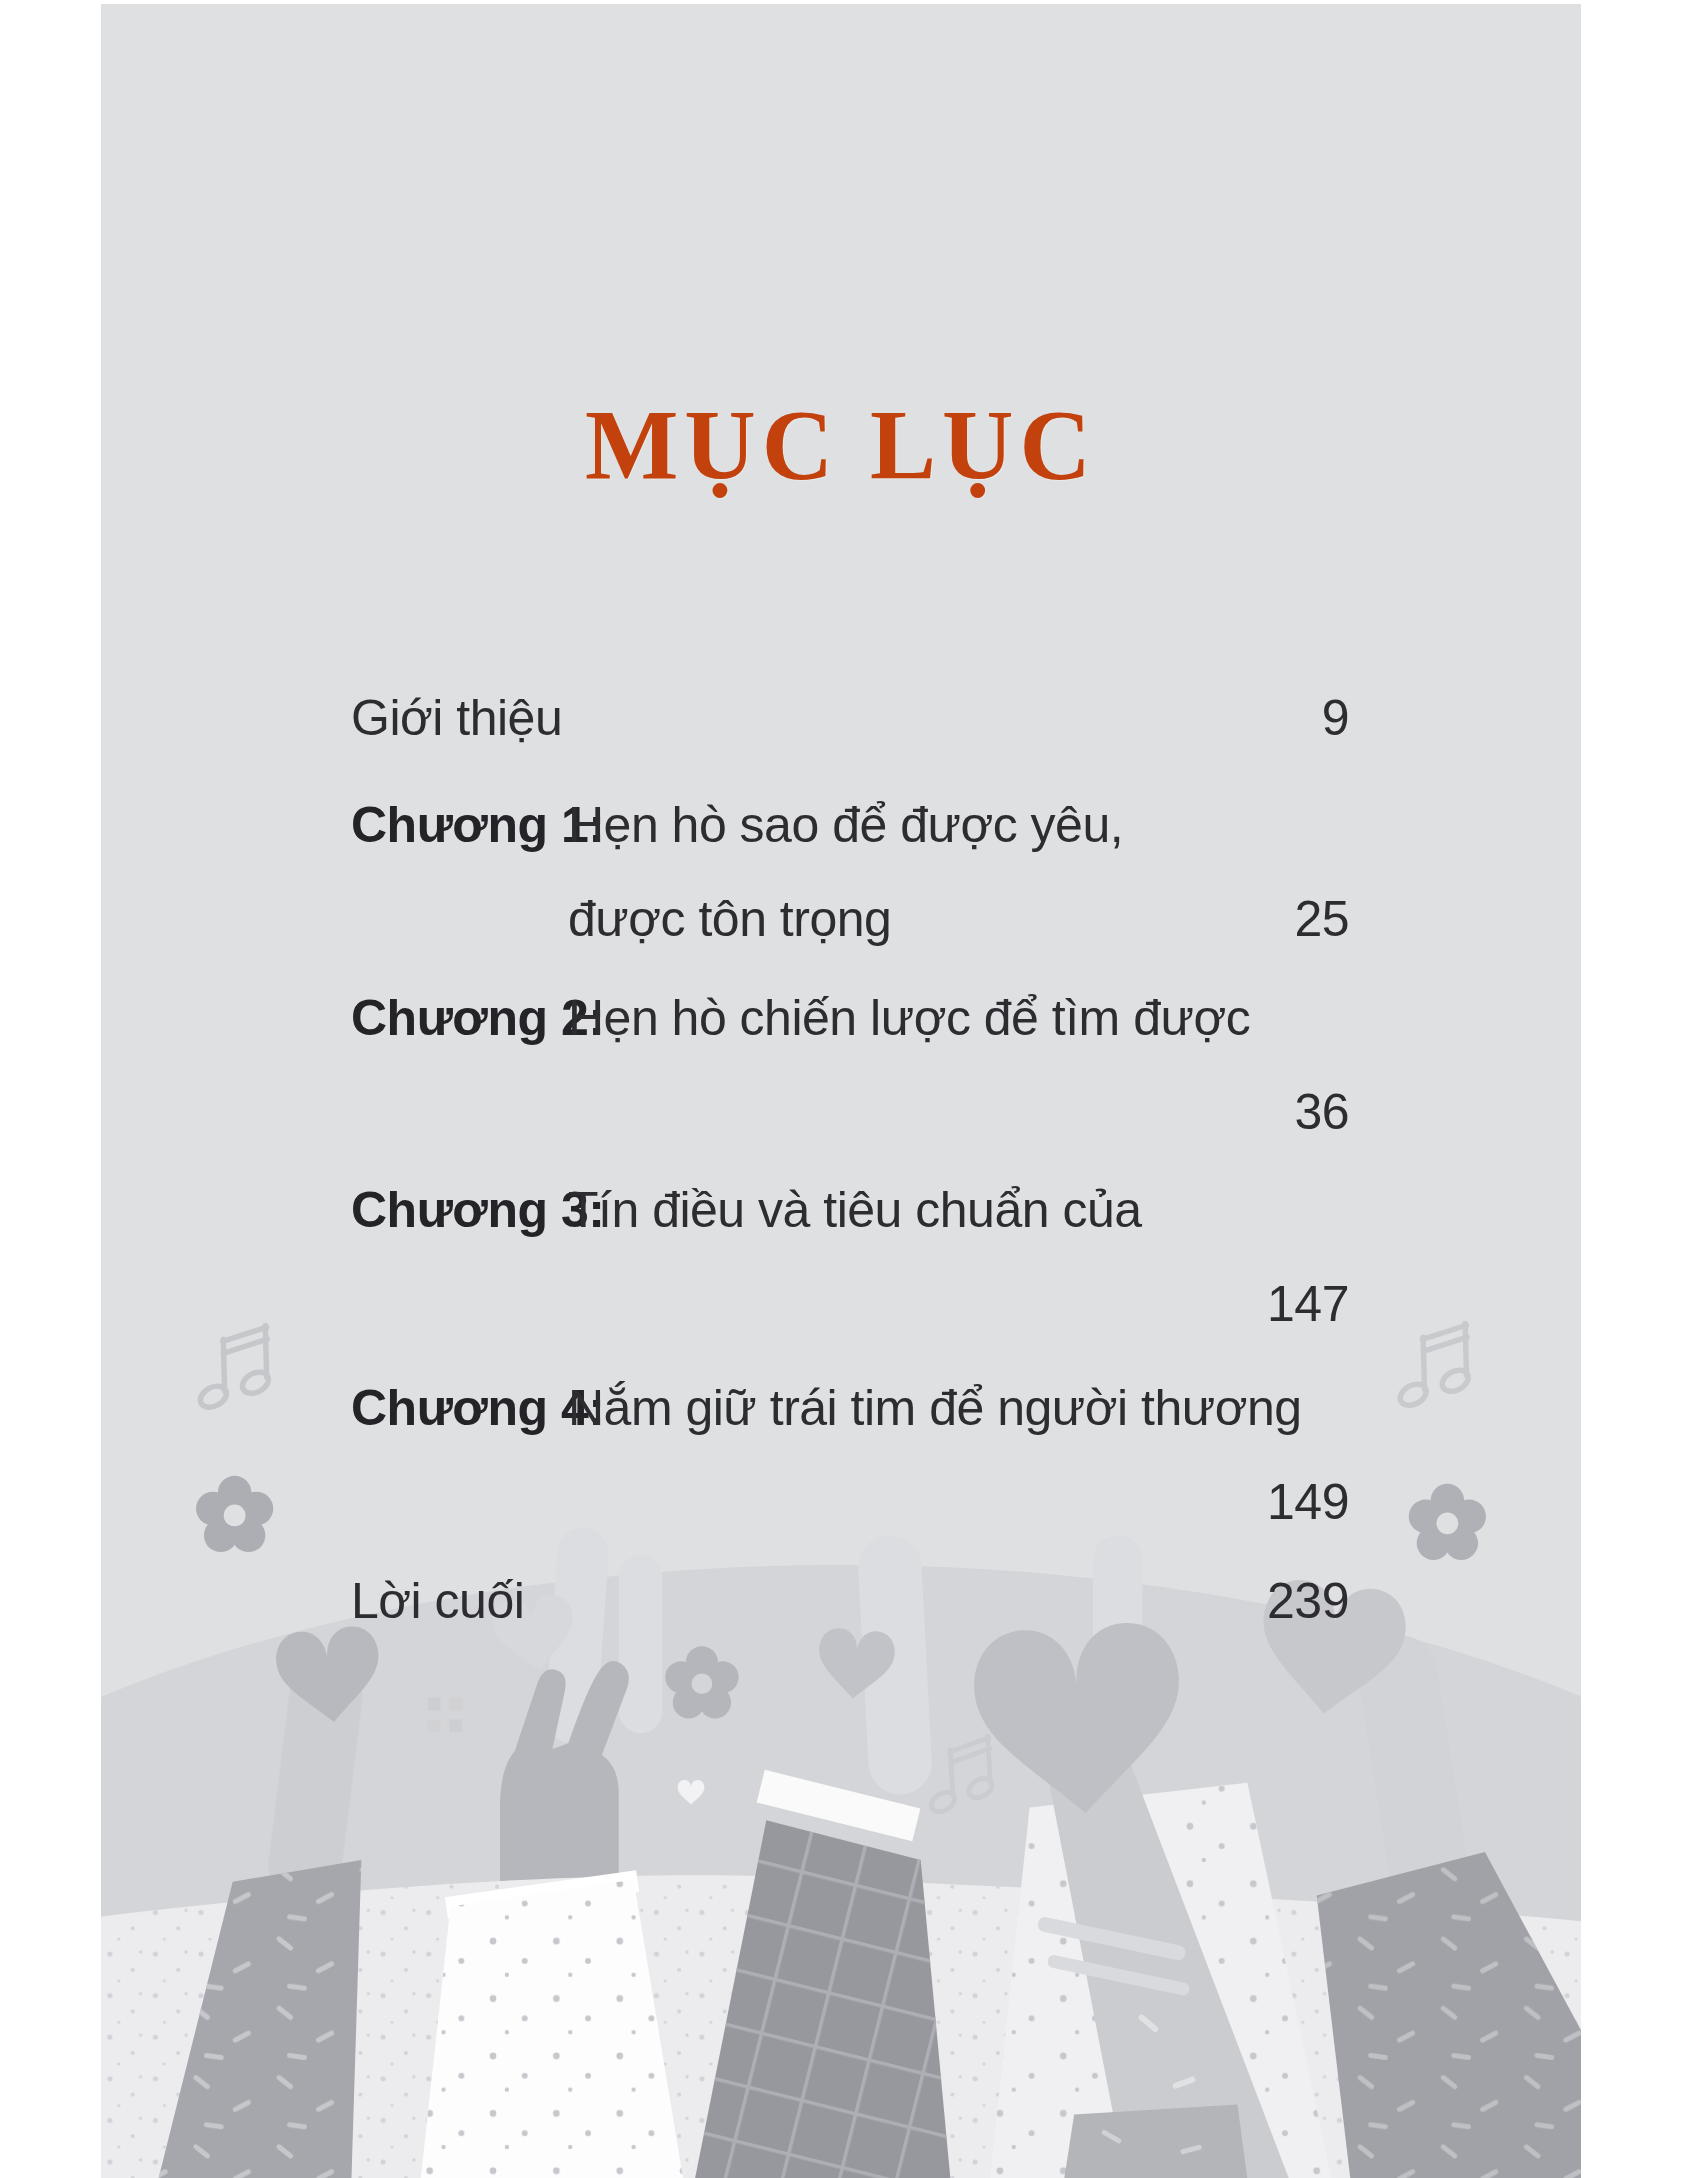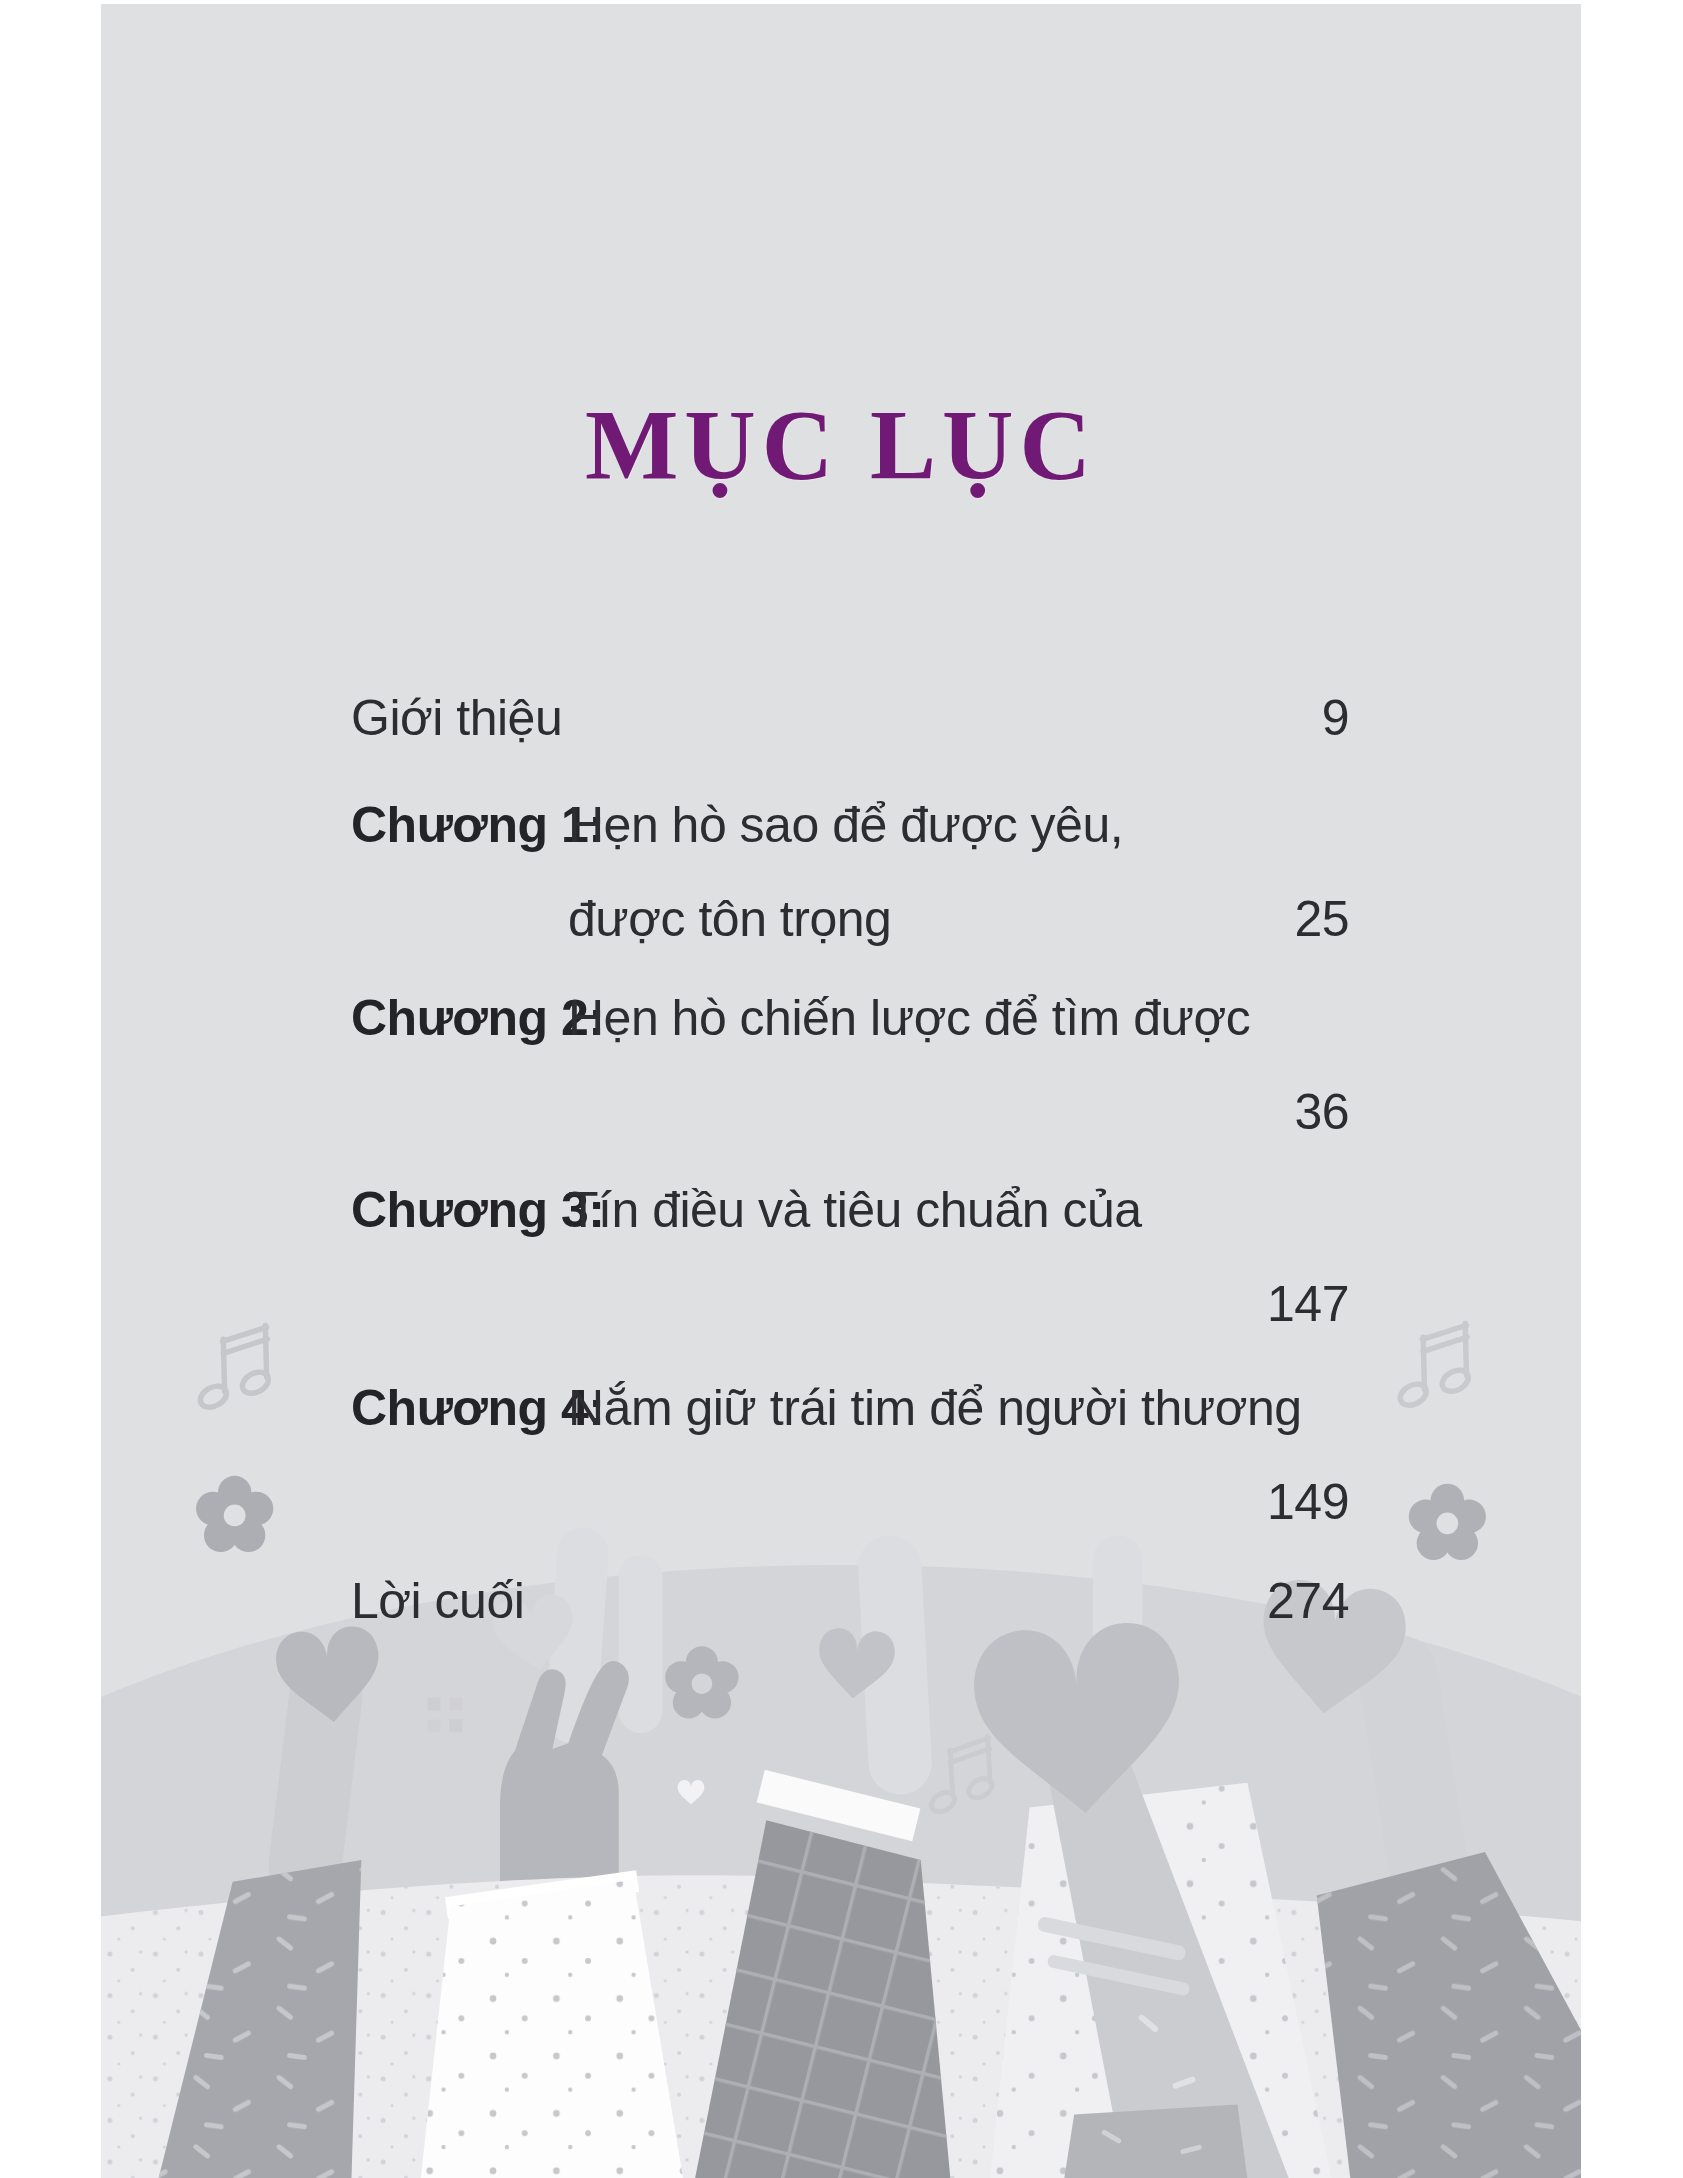--- a/index.html
+++ b/index.html
@@ -1,21 +1,21 @@
 <!DOCTYPE html>
 <html><head>
 <meta charset="utf-8">
 <style>
   html,body{margin:0;padding:0;background:#ffffff;}
   .stage{position:relative;width:1683px;height:2178px;background:#ffffff;overflow:hidden;
          font-family:"Liberation Sans","DejaVu Sans",sans-serif;}
   .page{position:absolute;left:101px;top:4px;width:1480px;height:2174px;background:#dfe0e2;overflow:hidden;}
   .title{position:absolute;left:0;top:384px;width:100%;margin:0;text-align:center;
          font-family:"Liberation Serif","DejaVu Serif",serif;font-weight:700;
-         font-size:99px;letter-spacing:6px;color:#701a75;z-index:3;
+         font-size:99px;letter-spacing:6px;color:#c2410c;z-index:3;
          text-shadow:1px 1px 0 rgba(250,250,250,.35);}
   .toc{position:absolute;left:0;top:0;width:100%;height:100%;z-index:2;border-radius:9px;}
   .row{position:absolute;left:250px;width:998px;height:59px;line-height:59px;
        font-size:50px;color:#2c2c31;letter-spacing:-0.5px;white-space:nowrap;}
   .lbl{display:inline-block;width:217px;font-weight:700;color:#242428;}
   .txt{display:inline-block;}
   .num{position:absolute;right:0;top:0;height:59px;line-height:59px;color:#2c2c31;}
   .illus{position:absolute;left:0;top:1234px;width:1480px;height:941px;z-index:1;}
 </style>
 </head>
@@ -187,19 +187,19 @@
       <div class="row" style="top:1375px">
         <span class="lbl">Chương 4:</span><span class="txt">Nắm giữ trái tim để người thương</span>
       </div>
       <div class="row" style="top:1469px">
         <span class="lbl"></span>
         <span class="num">149</span>
       </div>
 
       <div class="row" style="top:1568px">
         <span class="txt">Lời cuối</span>
-        <span class="num">274</span>
+        <span class="num">239</span>
       </div>
 
     </div>
   </div>
 </div>
 
 
 </body></html>

